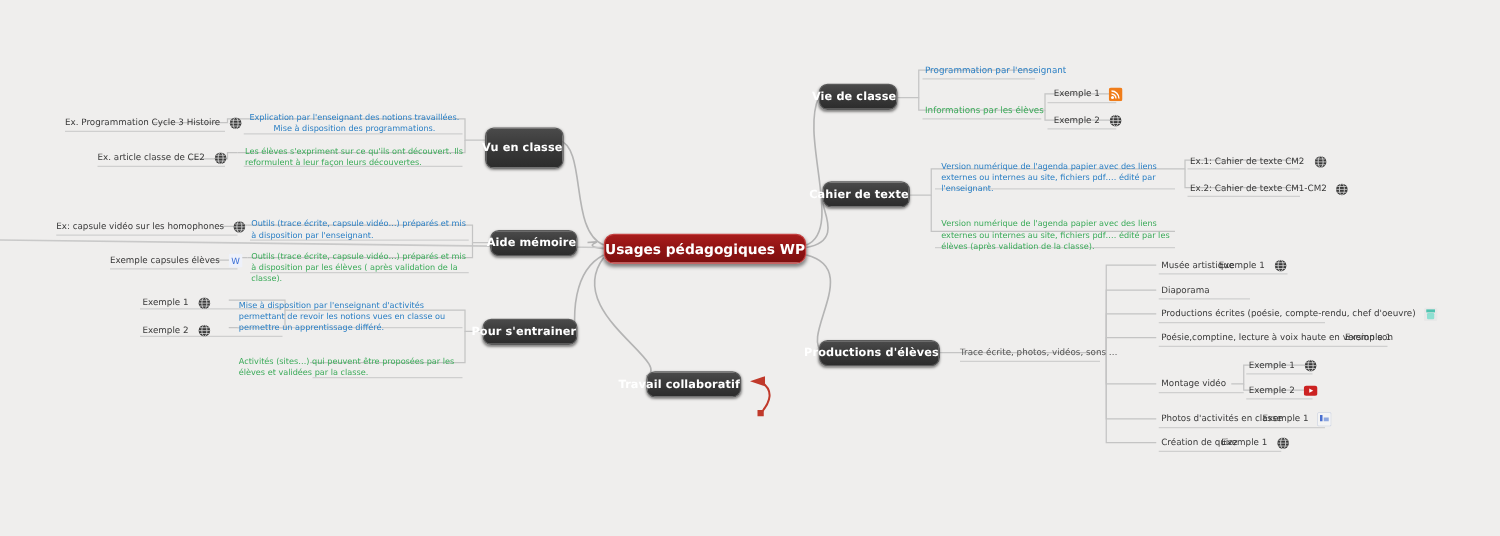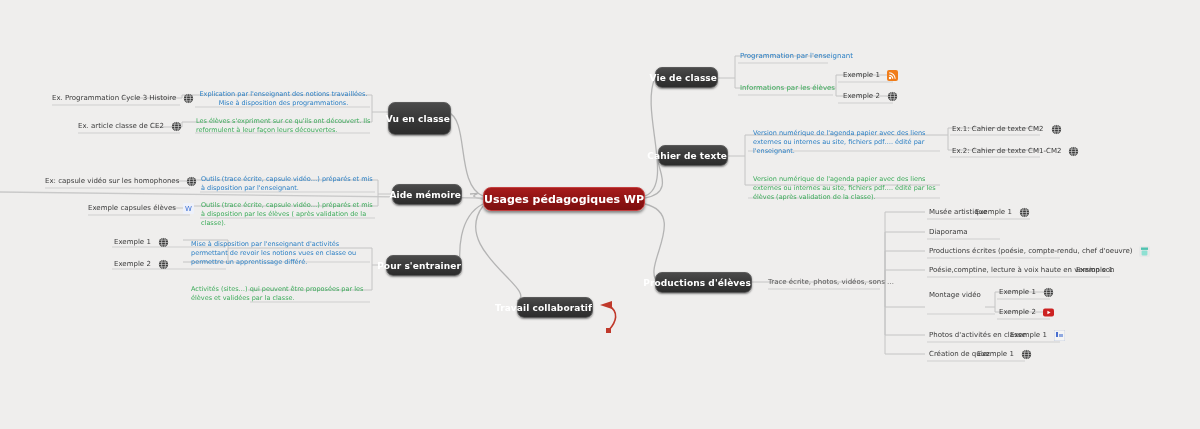--- a/index.html
+++ b/index.html
@@ -299,21 +299,21 @@
           <rect width="11" height="11" rx="2" fill="#e8e8e8"></rect>
           <rect x="2" y="1.5" width="7" height="2.4" fill="#4fc3b0"></rect>
           <rect x="2.6" y="4.4" width="5.8" height="5" rx="1" fill="#8ee0d2"></rect>
         </svg>
     </span>
   </div>
   <div class="leaf" style="left:1076px;top:264px;height:12px;font-size:7px;">
     <span class="txt">Exemple 1</span>
   </div>
 
-  <div class="leaf" style="left:929px;top:289px;height:12px;font-size:7px;text-align:right;">
+  <div class="leaf" style="left:929px;top:301px;height:12px;font-size:7px;text-align:right;">
     <span class="txt">Montage vidéo</span>
   </div>
   <div class="leaf" style="left:999px;top:286px;height:12px;font-size:7px;">
     <span class="txt">Exemple 1</span>
     <span class="ico">
       <svg width="11" height="11" viewBox="0 0 11 11">
           <circle cx="5.5" cy="5.5" r="4.6" fill="#3a3a3a"></circle>
           <ellipse cx="5.5" cy="5.5" rx="2" ry="4.6" fill="none" stroke="#ddd" stroke-width=".7"></ellipse>
           <path d="M1,5.5 H10 M1.8,3.2 H9.2 M1.8,7.8 H9.2" stroke="#ddd" stroke-width=".6"></path>
         </svg>

